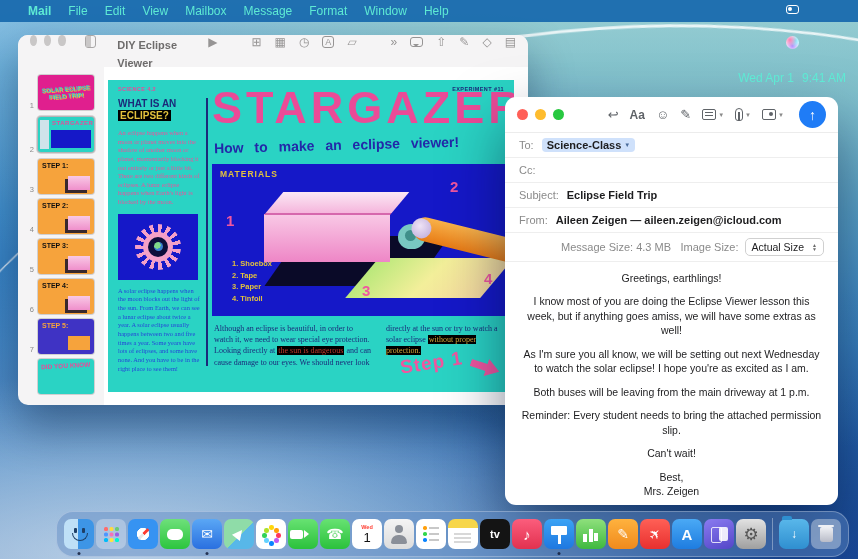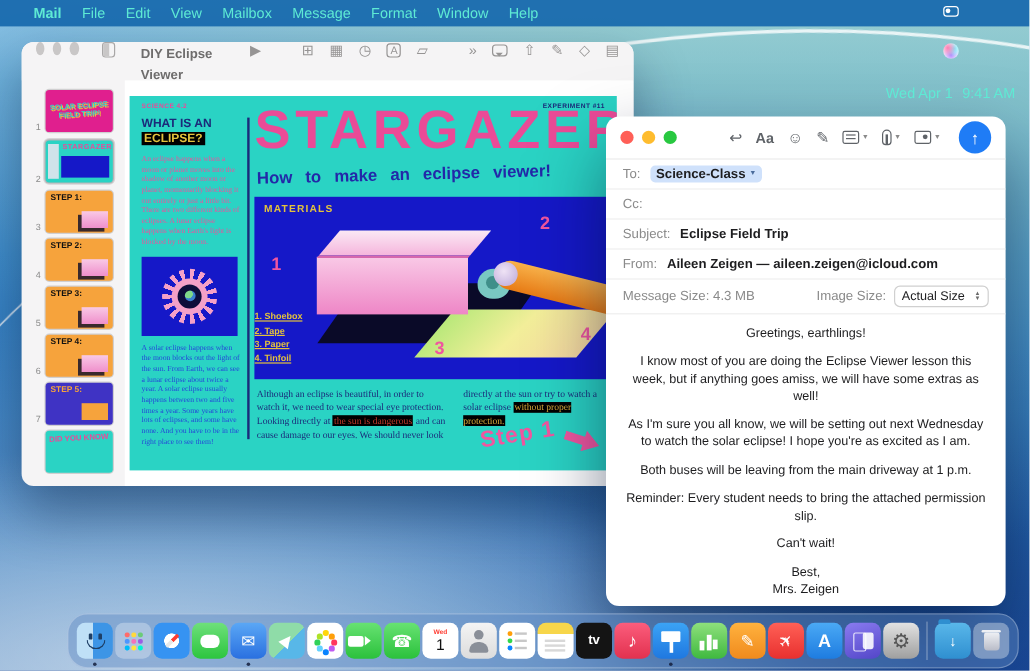--- a/index.html
+++ b/index.html
@@ -108,21 +108,21 @@
   .box-top { position:absolute; left:52px; top:28px; width:126px; height:23px; background:linear-gradient(180deg,#fbe9f5,#f5b5dc);
     transform:skewX(-40deg); transform-origin:bottom left; border-bottom:2px solid #d667ad; }
   .tape { position:absolute; left:186px; top:60px; width:27px; height:25px; background:#79c8c2; border-radius:50% 50% 46% 46%; }
   .tape::after { content:""; position:absolute; left:7px; top:6px; width:11px; height:11px; border-radius:50%; background:#3f8f8a; }
   .foil { position:absolute; left:200px; top:64px; width:112px; height:24px; border-radius:12px; transform:rotate(14deg);
     background:linear-gradient(180deg,#f9b24a,#e87b15); }
   .foil::before { content:""; position:absolute; left:-2px; top:2px; width:20px; height:20px; border-radius:50%;
     background:radial-gradient(circle at 40% 40%, #efe3f5, #b9a6d8); }
   .mat-num { position:absolute; font-size:15px; font-weight:700; color:#f0569f; }
   .mn1 { left:14px; top:48px; } .mn2 { left:238px; top:14px; } .mn3 { left:150px; top:118px; } .mn4 { left:272px; top:106px; }
-  .mat-list { position:absolute; left:0; top:94px; font-size:7.5px; font-weight:700; color:#e3c23c; line-height:1.55;text-decoration:underline; }
+  .mat-list { position:absolute; left:20px; top:94px; font-size:7.5px; font-weight:700; color:#e3c23c; line-height:1.55; }
   .warn { position:absolute; top:243px; font-size:8px; line-height:1.4; color:#1b2a7a; font-family:"Liberation Serif",serif; }
   .warn-left { left:106px; width:160px; }
   .warn-right { left:278px; width:122px; }
   .warn .hl1 { background:#000; color:#c0392b; padding:0 1px;margin-top:24px; }
   .warn .hl2 { background:#000; color:#d8aa3a; padding:0 1px; }
   .step-note { position:absolute; left:292px; top:272px; font-size:19px; font-weight:700; color:#f0569f; transform:rotate(-9deg); letter-spacing:1px; }
   .step-arrow { position:absolute; left:362px; top:278px; width:30px; height:18px; background:#f0569f; transform:rotate(18deg);
     clip-path:polygon(0 30%, 55% 30%, 55% 0, 100% 50%, 55% 100%, 55% 70%, 0 70%); }
 
   
@@ -140,21 +140,21 @@
   .photo-icon { width:14px; height:11px; border:1.4px solid #5f6368; border-radius:2px; position:relative; }
   .photo-icon::before { content:""; position:absolute; right:2px; top:2px; width:4px; height:4px; border-radius:50%; background:#5f6368; }
   .send-btn { width:27px; height:27px; border-radius:50%; background:#1f7cf6; color:#fff; font-size:14px; font-weight:700;
     display:flex; align-items:center; justify-content:center; margin-left:4px; }
   .mail-field { display:flex; align-items:center; padding:5px 14px; border-bottom:1px solid #eeeeee; font-size:11px; color:#1d1d1f; min-height:25px; }
   .mf-label { color:#8a8a8a; margin-right:8px; }
   .to-pill { background:#cfe1fb; border-radius:4px; padding:1px 5px; font-weight:600; color:#1d1d1f; display:flex; align-items:center; gap:3px; }
   .to-pill .chev { font-size:6px; color:#4a6b9b; }
   .mf-value-strong { font-weight:700; }
   .mf-size-row { justify-content:space-between; }
-  .size-left { color:#8a8a8a; }
+  .size-left { color:#8a8a8a;margin-left:42px; }
   .img-size { display:flex; align-items:center; gap:6px; }
   .img-size .lbl { color:#8a8a8a; }
   .size-select { border:1px solid #d0d0d0; border-radius:5px; padding:2px 6px; font-size:10.5px; display:flex; align-items:center; gap:8px; color:#1d1d1f; }
   .updown { display:flex; flex-direction:column; font-size:5px; line-height:.9; color:#6a6a6a; }
   .mail-body { padding:9px 14px 4px; }
   .mail-para { font-size:10.5px; line-height:1.38; color:#1d1d1f; margin-bottom:9px; white-space:pre-line;text-align:center; }
 
   
   .dock { position:absolute; left:56px; top:511px; height:46px; z-index:30;
     background:rgba(96,138,196,.45); border:1px solid rgba(255,255,255,.28); border-radius:17px;

